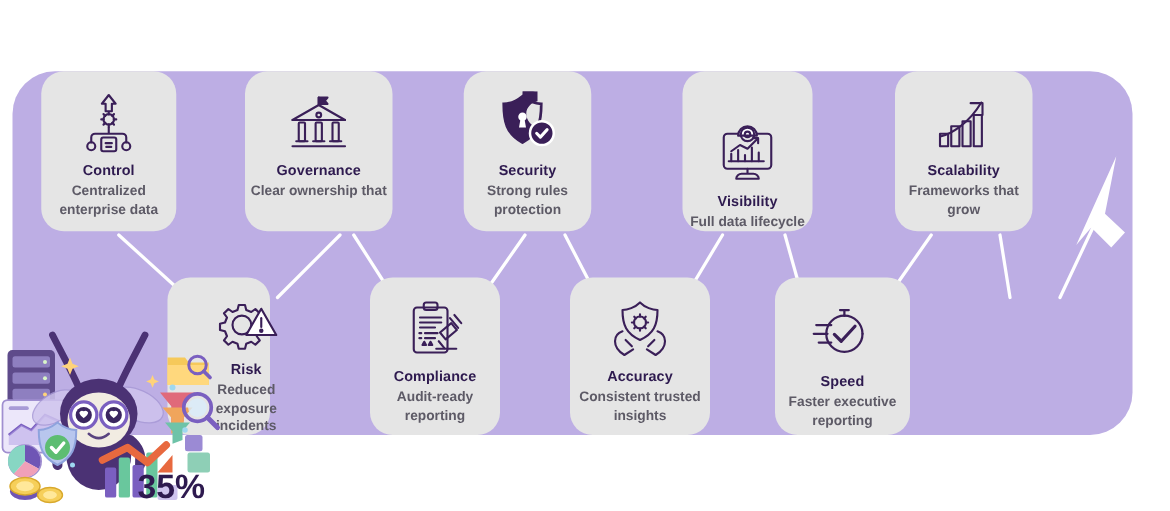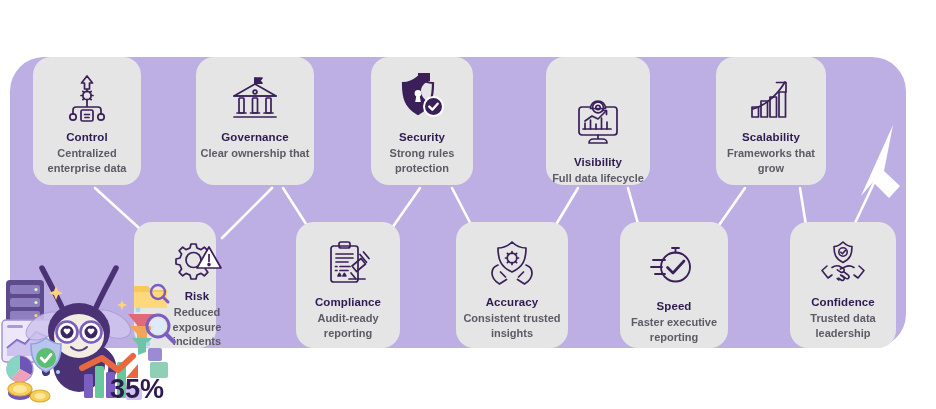--- a/index.html
+++ b/index.html
@@ -246,40 +246,20 @@
         <path d="M24 5 h7"></path>
         <path d="M27.5 5 v4.5"></path>
         <path d="M19.5 24.5 l5.5 5.5 l11-12" stroke-width="2.6"></path>
         <path d="M5 17 h12 M3 24 h11 M7 31 h10"></path>
       </svg>
     </div>
     <div class="c-title">Speed</div>
     <div class="c-desc">Faster executive reporting</div>
   </div>
 
-  <div class="card row-bot" style="left:790px;width:106px;">
-    <div class="ico">
-      <svg width="52" height="48" viewBox="0 0 52 48" fill="none" stroke="#3a1f58" stroke-width="1.6" stroke-linecap="round" stroke-linejoin="round">
-        <path d="M26 3 C23 6 19.5 7.5 17 7.5 c0 8 1.8 12.5 9 16 7.2-3.5 9-8 9-16
-                 -2.5 0-6-1.5-9-4.5z"></path>
-        <circle cx="26" cy="13" r="4.2"></circle>
-        <path d="M23.8 13.2 l1.6 1.6 l3-3.4"></path>
-        <path d="M10 27 l-5 4.5 l6 7.5 l4-3"></path>
-        <path d="M42 27 l5 4.5 l-6 7.5 l-4-3"></path>
-        <path d="M15 28.5 c2-1.5 4.5-2.2 7-1.5 l4 2.2 c1.4.8 1.6 2.4.6 3.4
-                 -.9.9-2.3 1-3.3.2 l-3-2"></path>
-        <path d="M37 28.5 c-2.5-1.5-5.5-2-8-1 l-5.6 2.6"></path>
-        <path d="M26.5 32.6 l4.6 3.4 c1 .8 1.2 2 .5 2.9 -.7.9-2 1-3 .3 l-3.4-2.5"></path>
-        <path d="M23.6 36 l2.8 2.1 c.9.7 1 1.8.4 2.6 -.6.8-1.8.9-2.6.3 l-2.6-1.9"></path>
-        <path d="M20.2 39.6 l1.8 1.4"></path>
-      </svg>
-    </div>
-    <div class="c-title">Confidence</div>
-    <div class="c-desc">Trusted data leadership</div>
-  </div>
 
   <div class="mascot">
     <svg width="182" height="157" viewBox="0 0 182 157">
 
       <g>
         <rect x="8" y="28" width="38" height="62" rx="4" fill="#5e4b8b"></rect>
         <rect x="12" y="33" width="30" height="9" rx="2" fill="#8e7fc0"></rect>
         <rect x="12" y="46" width="30" height="9" rx="2" fill="#8e7fc0"></rect>
         <rect x="12" y="59" width="30" height="9" rx="2" fill="#8e7fc0"></rect>
         <rect x="12" y="72" width="30" height="9" rx="2" fill="#8e7fc0"></rect>

